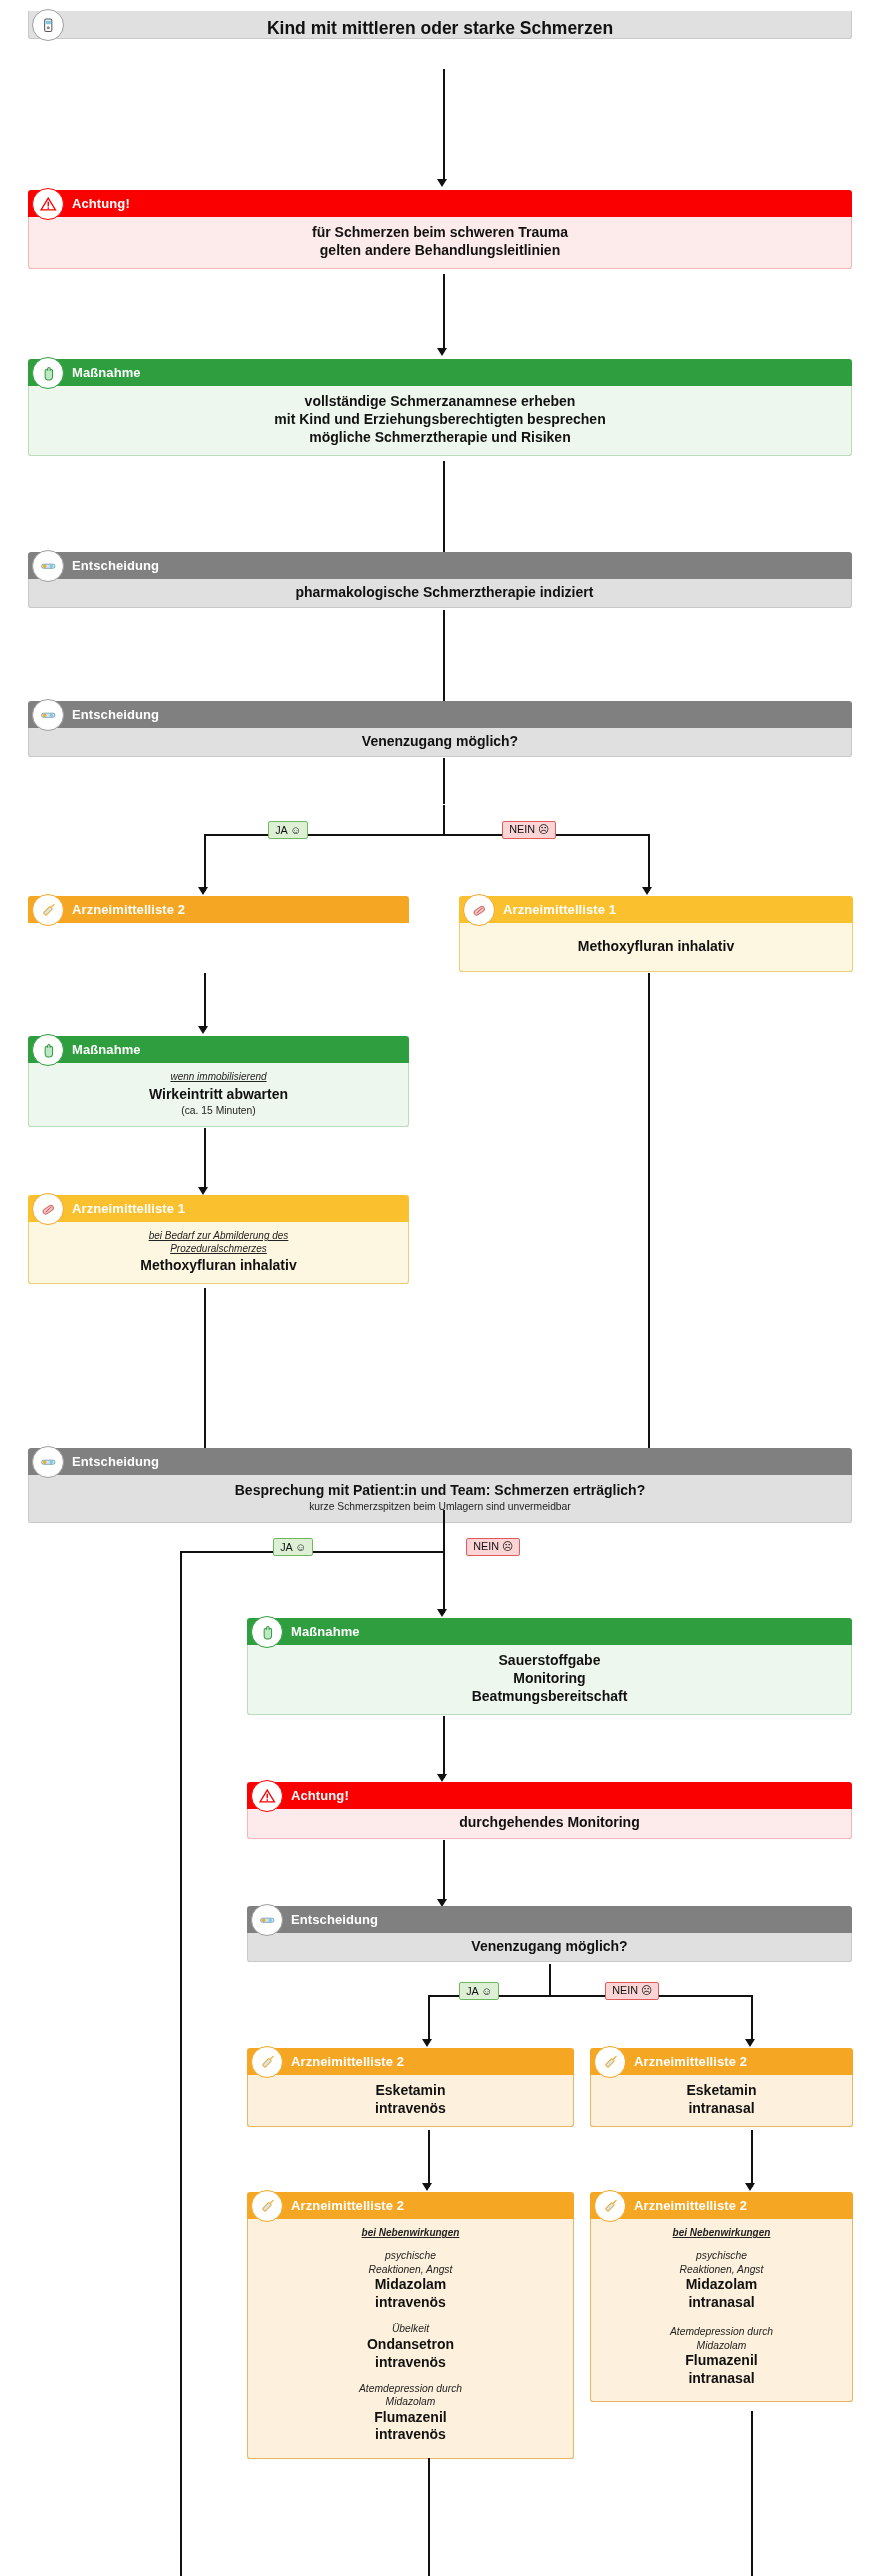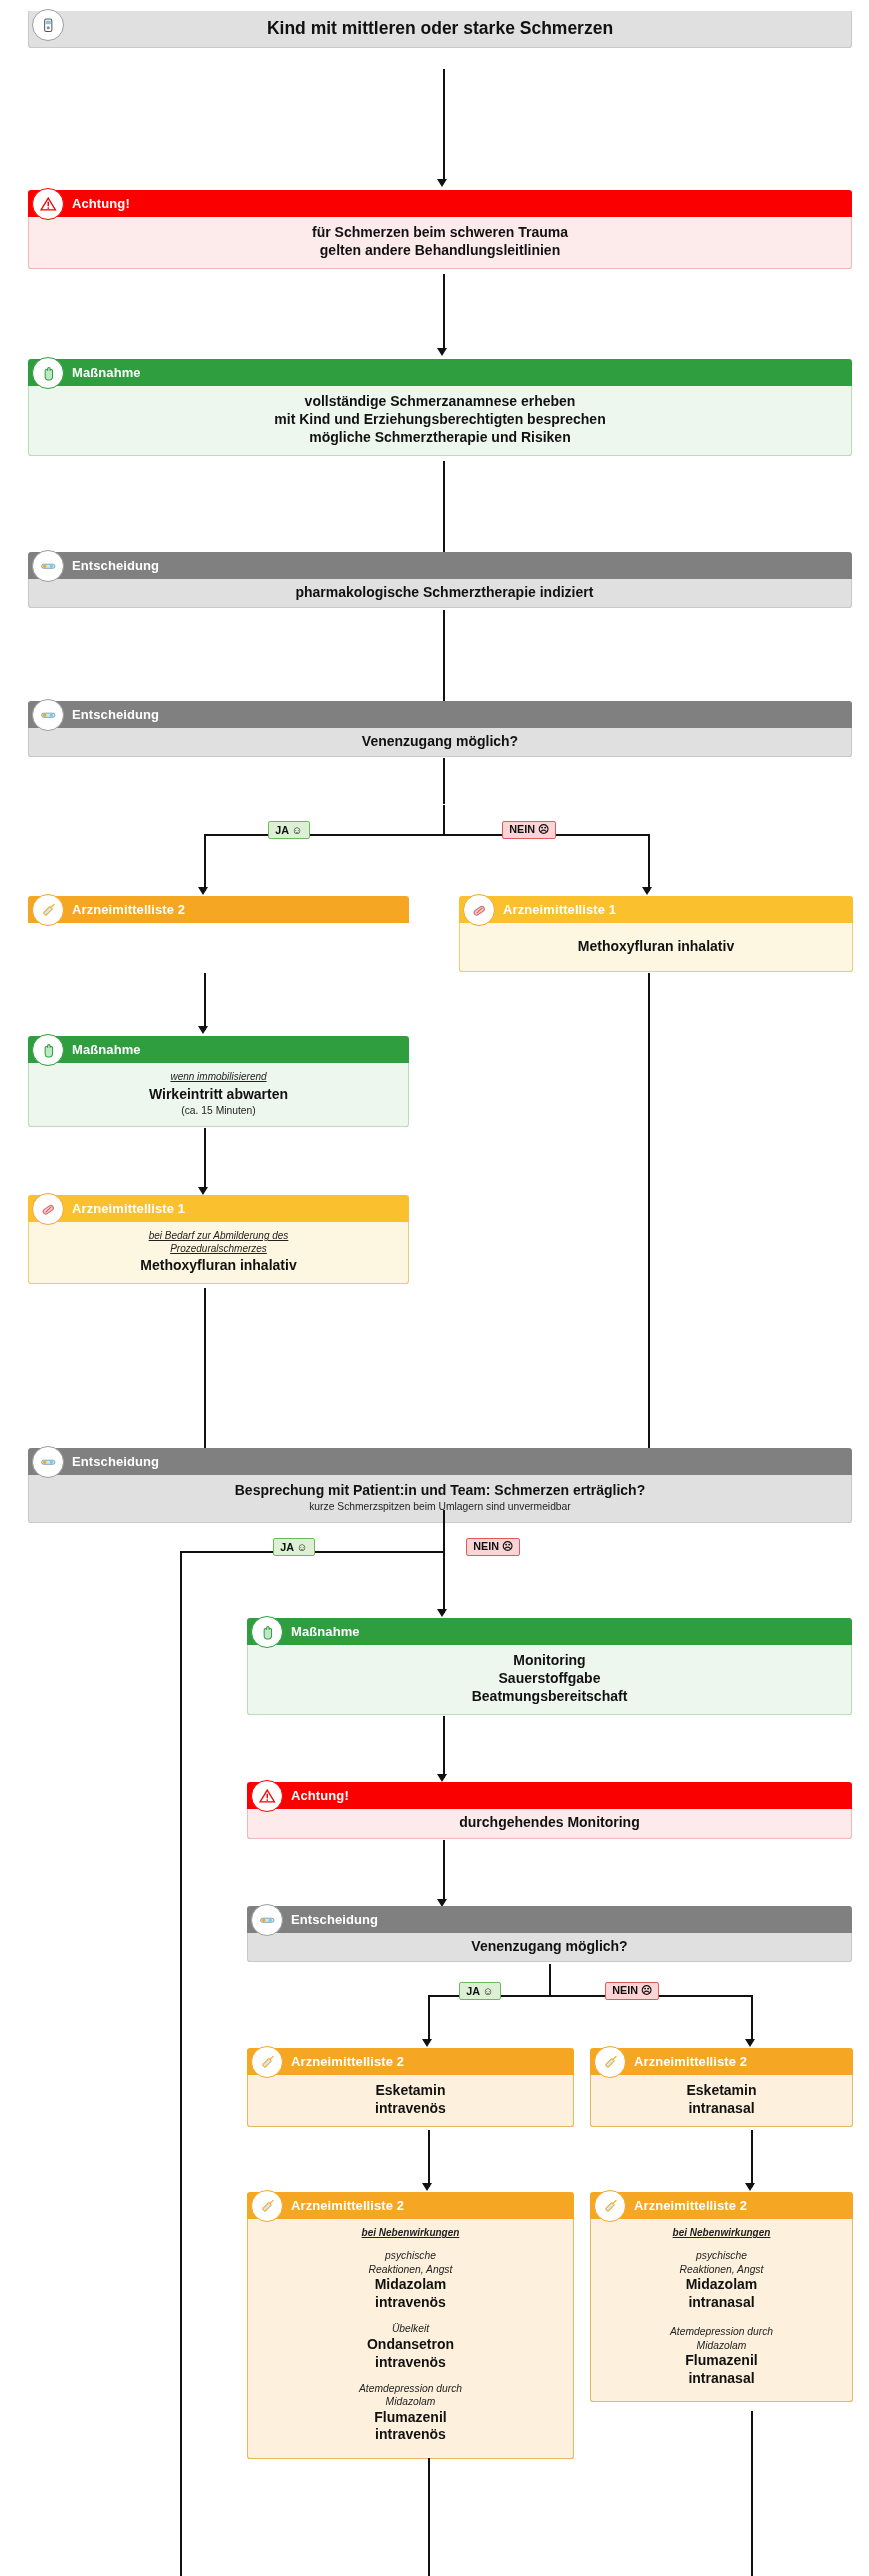--- a/index.html
+++ b/index.html
@@ -90,40 +90,40 @@
     border-top: 8.2px solid #111111;
   }
 
   
   .pill {
     position: absolute;
     height: 17.5px;
     display: flex; align-items: center; justify-content: center;
     padding: 0 6.2px;
     border-radius: 2.1px;
-    font-size: 10.8px; font-weight: 700;
+    font-size: 10.8px; font-weight: 400;
     color: #111;
   }
   .pill.yes { background: #ddf0d6; border: 1px solid #6db85c; }
   .pill.no  { background: #fbd5d5; border: 1px solid #e05a5a; }
 </style>
 </head>
 <body>
 
 <div id="page">
 
   <div class="node" style="left:28px; top:11.3px; width:824px;">
     <div class="badge">
       <svg width="18.5" height="18.5" viewBox="0 0 36 36">
         <rect x="11" y="6" width="14" height="24" rx="3" fill="#fff" stroke="#555" stroke-width="2"></rect>
         <rect x="13" y="9" width="10" height="7" fill="#7ec8e3"></rect>
         <circle cx="18" cy="23" r="3" fill="#888"></circle>
       </svg>
     </div>
-    <div class="body grey" style="height:37px; display:flex; align-items:flex-end; justify-content:center;">
+    <div class="body grey" style="height:28px; display:flex; align-items:flex-start; justify-content:center;">
       <div class="big">Kind mit mittleren oder starke Schmerzen</div>
     </div>
   </div>
 
   <div class="line vline" style="left:443px; top:69px; height:113px;"></div>
   <div class="arrow" style="left:437px; top:179px;"></div>
 
   <div class="node" style="left:28px; top:190px; width:824px;">
     <div class="hdr red">
       <span>Achtung!</span>
@@ -311,22 +311,22 @@
   <div class="node" style="left:247px; top:1618px; width:605px;">
     <div class="hdr green">
       <span>Maßnahme</span>
     </div>
     <div class="badge green">
       <svg width="18.5" height="18.5" viewBox="0 0 36 36">
         <path d="M12 26 L12 13 a2.4 2.4 0 0 1 4.8 0 L16.8 9 a2.4 2.4 0 0 1 4.8 0 l0 4 a2.4 2.4 0 0 1 4.8 0 l0 12 a6 6 0 0 1 -6 6 l-4 0 a6 6 0 0 1 -4.4 -5z" fill="#bfe6c5" stroke="#2e9e3e" stroke-width="2"></path>
       </svg>
     </div>
     <div class="body greenb">
+      <div class="l1">Sauerstoffgabe</div>
       <div class="l1">Monitoring</div>
-      <div class="l1">Sauerstoffgabe</div>
       <div class="l1">Beatmungsbereitschaft</div>
     </div>
   </div>
 
   <div class="line vline" style="left:443px; top:1716px; height:62px;"></div>
   <div class="arrow" style="left:437px; top:1774px;"></div>
 
   <div class="node" style="left:247px; top:1782px; width:605px;">
     <div class="hdr red">
       <span>Achtung!</span>

